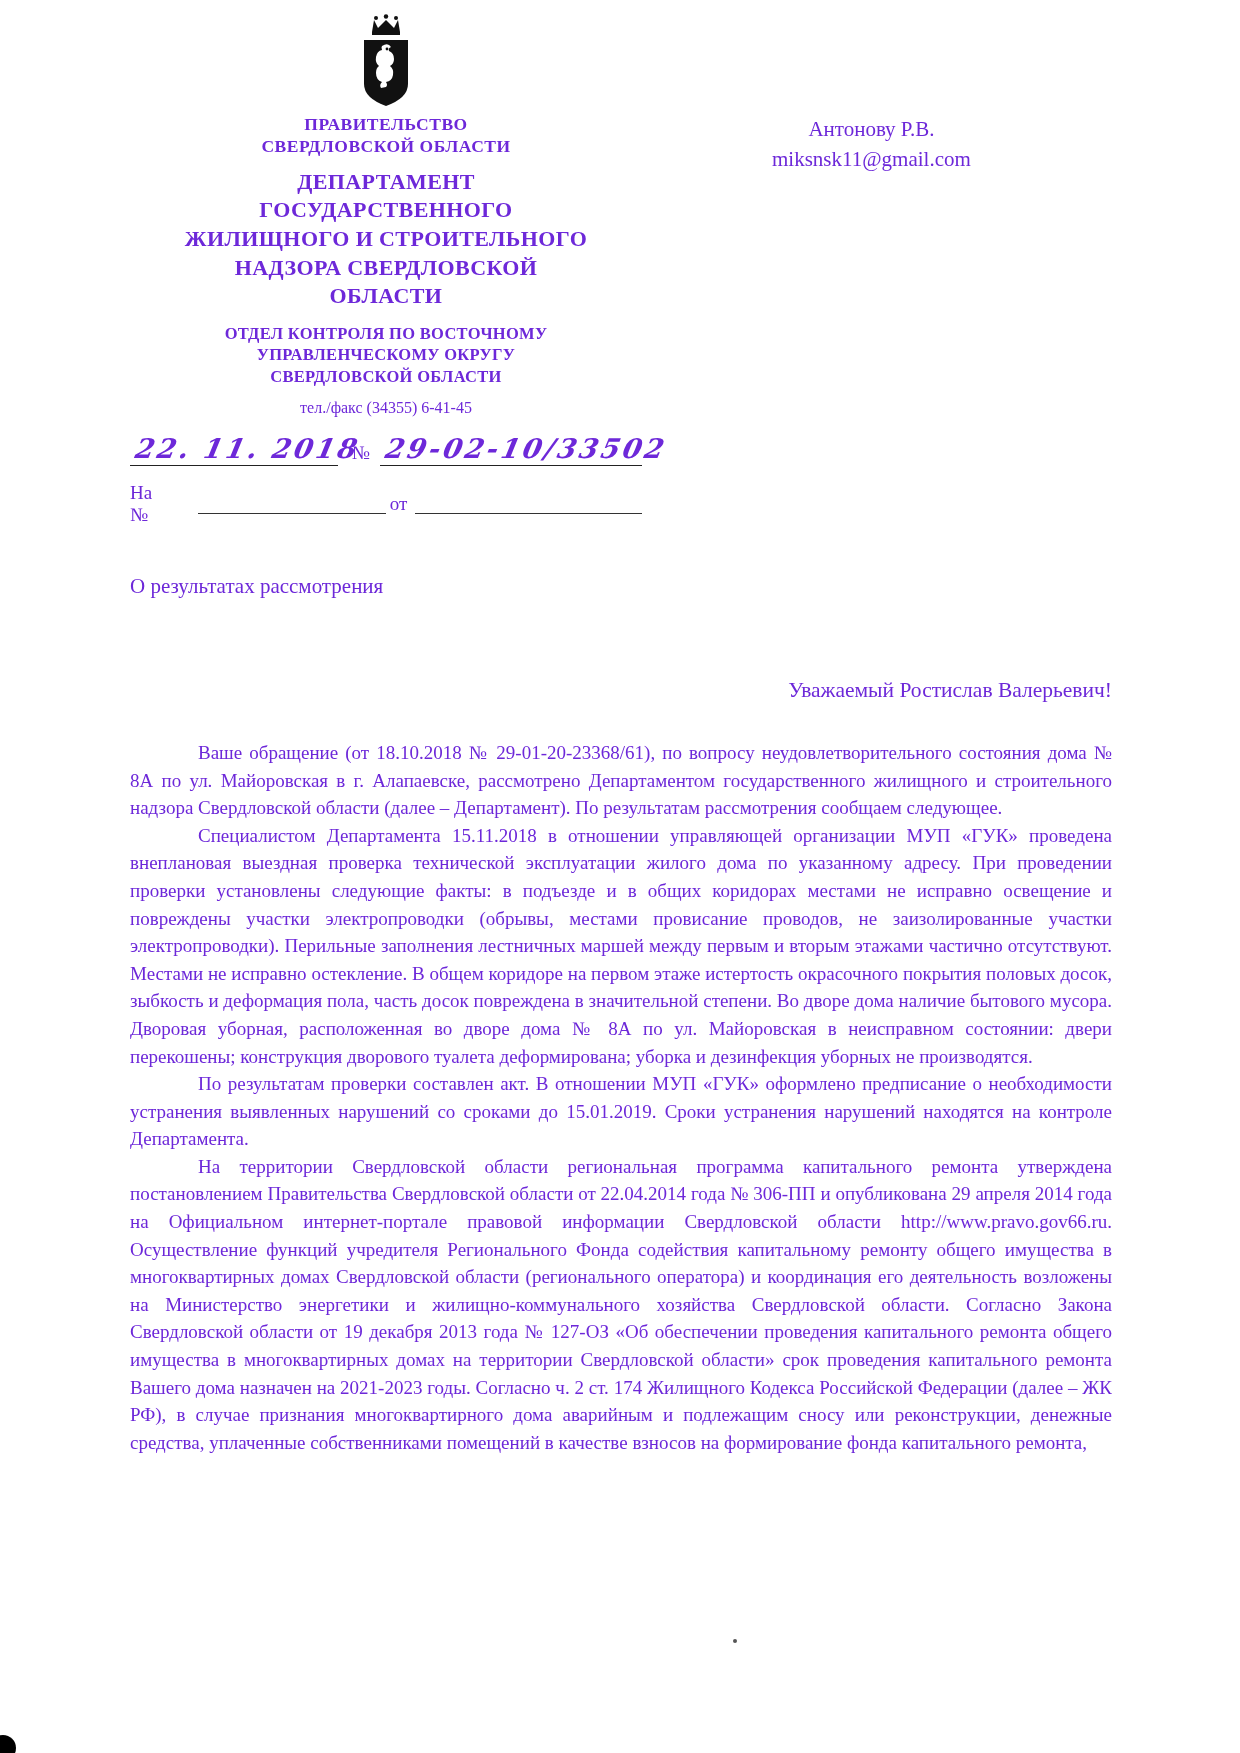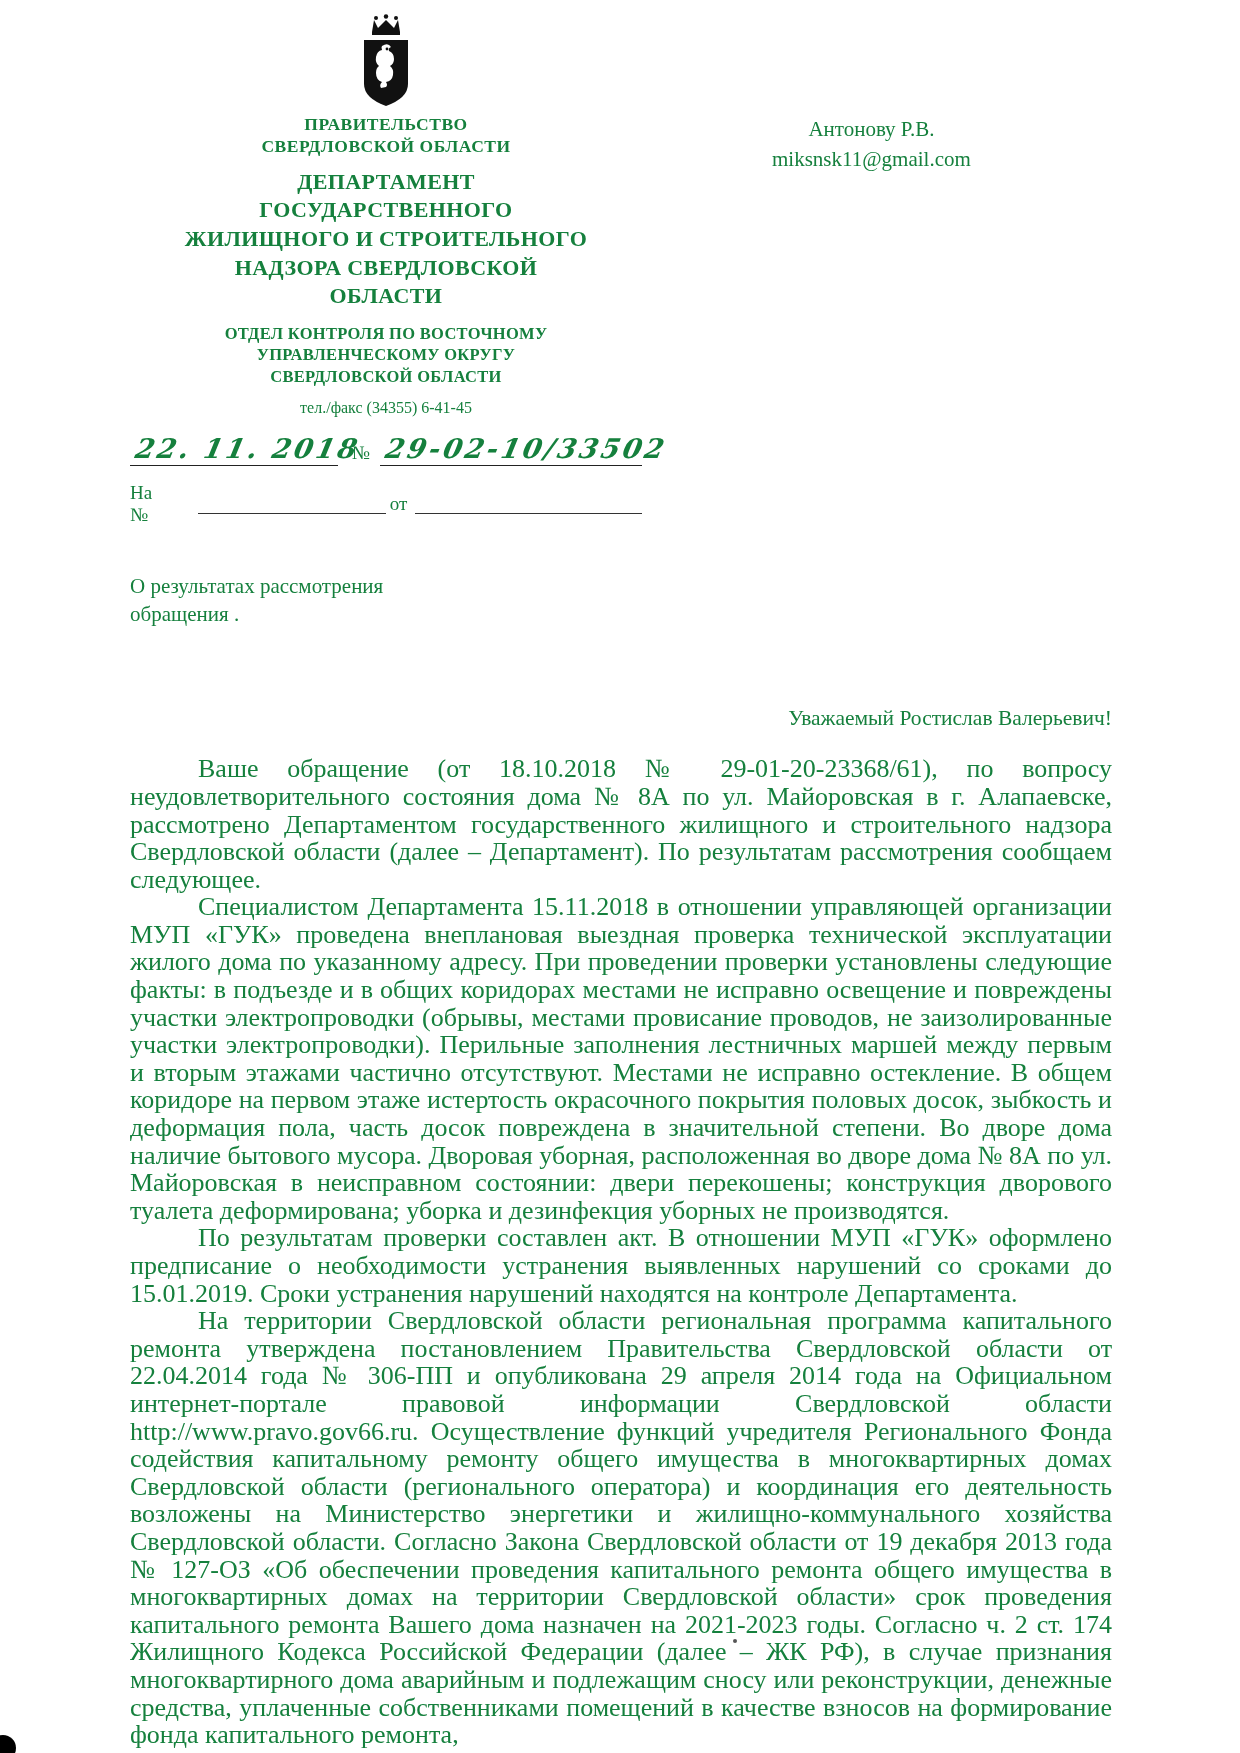--- a/index.html
+++ b/index.html
@@ -1,21 +1,21 @@
 <!DOCTYPE html>
 <html lang="ru"><head>
 <meta charset="utf-8">
 <style>
   html,body{margin:0;padding:0;background:#ffffff;}
   .page{
     position:relative;
     width:1240px;
     height:1753px;
     background:#fff;
-    color:#15803d;
+    color:#6d28d9;
     font-family:"Liberation Serif","DejaVu Serif",serif;
     overflow:hidden;
   }
   .content{
     position:absolute;
     left:130px;
     top:12px;
     width:982px;
   }
   
@@ -98,22 +98,22 @@
     line-height:1.35;
     text-align:left;
     max-width:330px;
   }
   .salutation{
     margin-top:78px;
     text-align:right;
     font-size:21.5px;
   }
   .body-text{
-    margin-top:24px;
-    font-size:26px;
+    margin-top:36px;
+    font-size:19px;
     line-height:27.6px;
     text-align:justify;
   }
   .body-text p{
     margin:0;
     text-indent:68px;
   }
   
   .corner-blot{
     position:absolute;
@@ -178,21 +178,20 @@
       </div>
 
       <div class="header-right">
         <div>Антонову Р.В.</div>
         <div>miksnsk11@gmail.com</div>
       </div>
     </div>
 
     <div class="subject">
       <div>О результатах рассмотрения</div>
-      <div>обращения .</div>
     </div>
 
     <div class="salutation">Уважаемый Ростислав Валерьевич!</div>
 
     <div class="body-text">
       <p>Ваше обращение (от 18.10.2018 № 29-01-20-23368/61), по вопросу неудовлетворительного состояния дома № 8А по ул. Майоровская в г. Алапаевске, рассмотрено Департаментом государственного жилищного и строительного надзора Свердловской области (далее – Департамент). По результатам рассмотрения сообщаем следующее.</p>
       <p>Специалистом Департамента 15.11.2018 в отношении управляющей организации МУП «ГУК» проведена внеплановая выездная проверка технической эксплуатации жилого дома по указанному адресу. При проведении проверки установлены следующие факты: в подъезде и в общих коридорах местами не исправно освещение и повреждены участки электропроводки (обрывы, местами провисание проводов, не заизолированные участки электропроводки). Перильные заполнения лестничных маршей между первым и вторым этажами частично отсутствуют. Местами не исправно остекление. В общем коридоре на первом этаже истертость окрасочного покрытия половых досок, зыбкость и деформация пола, часть досок повреждена в значительной степени. Во дворе дома наличие бытового мусора. Дворовая уборная, расположенная во дворе дома № 8А по ул. Майоровская в неисправном состоянии: двери перекошены; конструкция дворового туалета деформирована; уборка и дезинфекция уборных не производятся.</p>
       <p>По результатам проверки составлен акт. В отношении МУП «ГУК» оформлено предписание о необходимости устранения выявленных нарушений со сроками до 15.01.2019. Сроки устранения нарушений находятся на контроле Департамента.</p>
       <p>На территории Свердловской области региональная программа капитального ремонта утверждена постановлением Правительства Свердловской области от 22.04.2014 года № 306-ПП и опубликована 29 апреля 2014 года на Официальном интернет-портале правовой информации Свердловской области http://www.pravo.gov66.ru. Осуществление функций учредителя Регионального Фонда содействия капитальному ремонту общего имущества в многоквартирных домах Свердловской области (регионального оператора) и координация его деятельность возложены на Министерство энергетики и жилищно-коммунального хозяйства Свердловской области. Согласно Закона Свердловской области от 19 декабря 2013 года № 127-ОЗ «Об обеспечении проведения капитального ремонта общего имущества в многоквартирных домах на территории Свердловской области» срок проведения капитального ремонта Вашего дома назначен на 2021-2023 годы. Согласно ч. 2 ст. 174 Жилищного Кодекса Российской Федерации (далее – ЖК РФ), в случае признания многоквартирного дома аварийным и подлежащим сносу или реконструкции, денежные средства, уплаченные собственниками помещений в качестве взносов на формирование фонда капитального ремонта,</p>
     </div>

